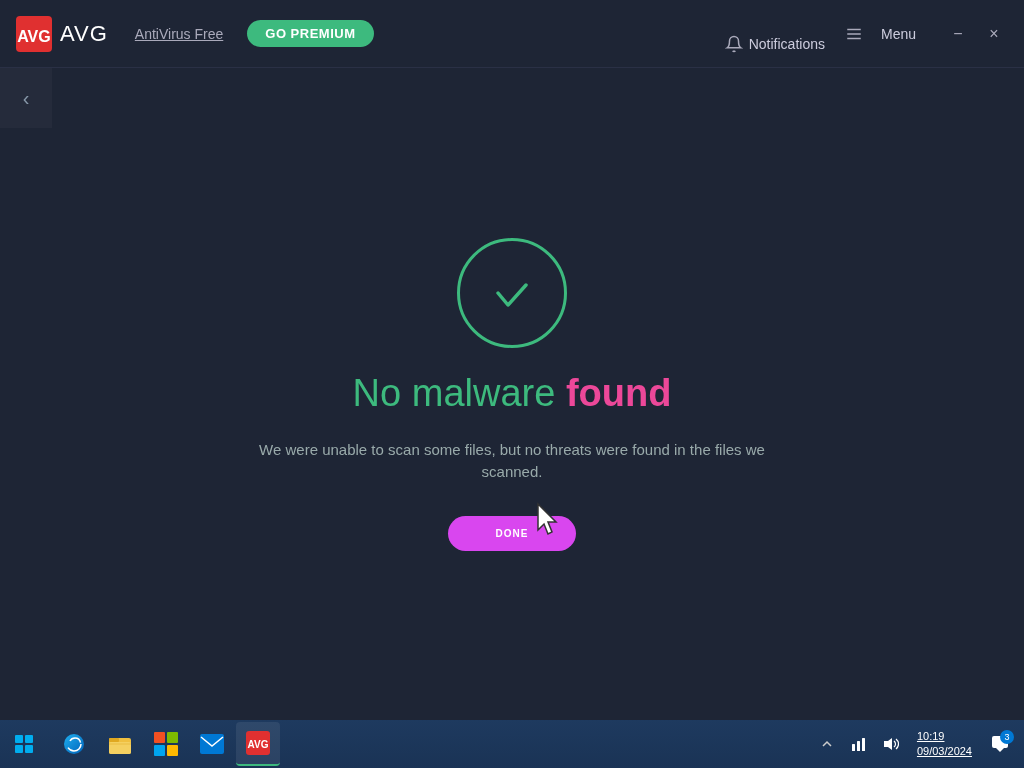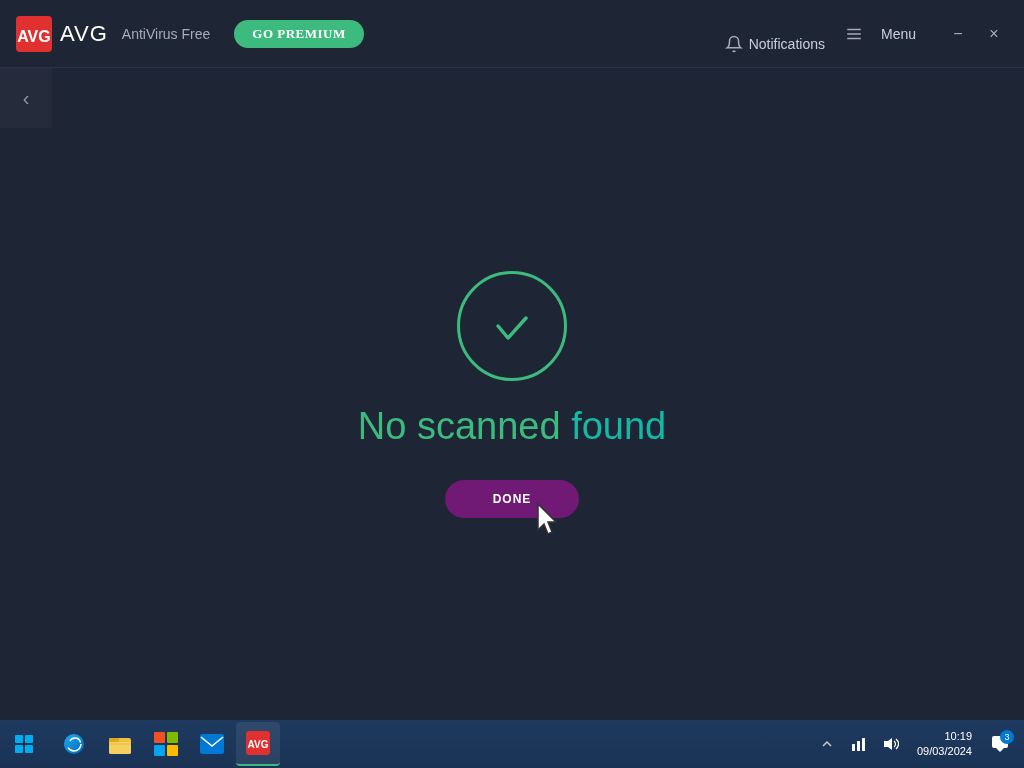--- a/index.html
+++ b/index.html
@@ -51,26 +51,27 @@
       width: 28px;
       height: 40px;
       display: flex;
       align-items: center;
       justify-content: center;
       cursor: pointer;
       font-size: 14px;
       color: #ccc;
     }
     .taskbar-clock {
-      text-align: right;
+      text-align: left;
       padding: 0 8px;
       cursor: pointer;
       color: white;
       font-size: 11px;
       line-height: 1.4;
+      text-decoration: underline;
     }
     .notification-icon-tray {
       width: 32px;
       height: 40px;
       display: flex;
       align-items: center;
       justify-content: center;
       cursor: pointer;
       position: relative;
     }
@@ -118,34 +119,34 @@
     }
     .avg-logo-text {
       color: white;
       font-size: 22px;
       font-weight: 300;
       letter-spacing: 1px;
     }
     .avg-subtitle {
       color: #aab;
       font-size: 14px;
-      margin-left: 6px;
+      margin-left: 19px;
+      text-decoration: underline;
     }
     .premium-btn {
       margin-left: 24px;
       background: #3dba7e;
       color: white;
       border: none;
       border-radius: 20px;
       padding: 6px 18px;
       font-size: 13px;
       font-weight: bold;
       cursor: pointer;
       letter-spacing: 0.5px;
-      font-family: Liberation Serif, serif;
     }
     .title-bar-right {
       margin-left: auto;
       display: flex;
       align-items: center;
       gap: 20px;
     }
     .notif-btn {
       display: flex;
       align-items: center;
@@ -231,38 +232,38 @@
       height: 56px;
     }
 
     
     .result-title {
       font-size: 38px;
       font-weight: 400;
       text-align: center;
     }
     .result-title .green { color: #3dba7e; }
-    .result-title .white { color: #14b8a6; font-weight: 400; }
+    .result-title .white { color: #ec4899; font-weight: 700; }
 
     .result-subtitle {
       font-size: 15px;
       color: #99aaaa;
       text-align: center;
       max-width: 560px;
       line-height: 1.5;
     }
 
     
     .done-btn {
-      background: #701a75;
+      background: #d946ef;
       color: white;
       border: none;
       border-radius: 24px;
       padding: 12px 48px;
-      font-size: 12px;
+      font-size: 10px;
       font-weight: bold;
       letter-spacing: 1px;
       cursor: pointer;
       margin-top: 8px;
     }
 
     
     .cursor-overlay {
       position: absolute;
       left: 536px;
@@ -338,25 +339,26 @@
 
   <div class="main-content">
 
     <div class="check-circle">
       <svg viewBox="0 0 56 56" fill="none" stroke="#3dba7e" stroke-width="3.5" stroke-linecap="round" stroke-linejoin="round">
         <polyline points="14,28 24,40 42,20"></polyline>
       </svg>
     </div>
 
     <div class="result-title">
-      <span class="green">No scanned</span>
+      <span class="green">No malware</span>
       <span> </span>
       <span class="white">found</span>
     </div>
 
+    <p class="result-subtitle">We were unable to scan some files, but no threats were found in the files we scanned.</p>
 
     <button class="done-btn">DONE</button>
 
   </div>
 
 </div>
 
 <div class="cursor-overlay">
   <svg width="28" height="36" viewBox="0 0 28 36" fill="none">
     <path d="M2 2L2 28L8 22L12 32L16 30L12 20L20 20Z" fill="white" stroke="#333" stroke-width="1.5"></path>

